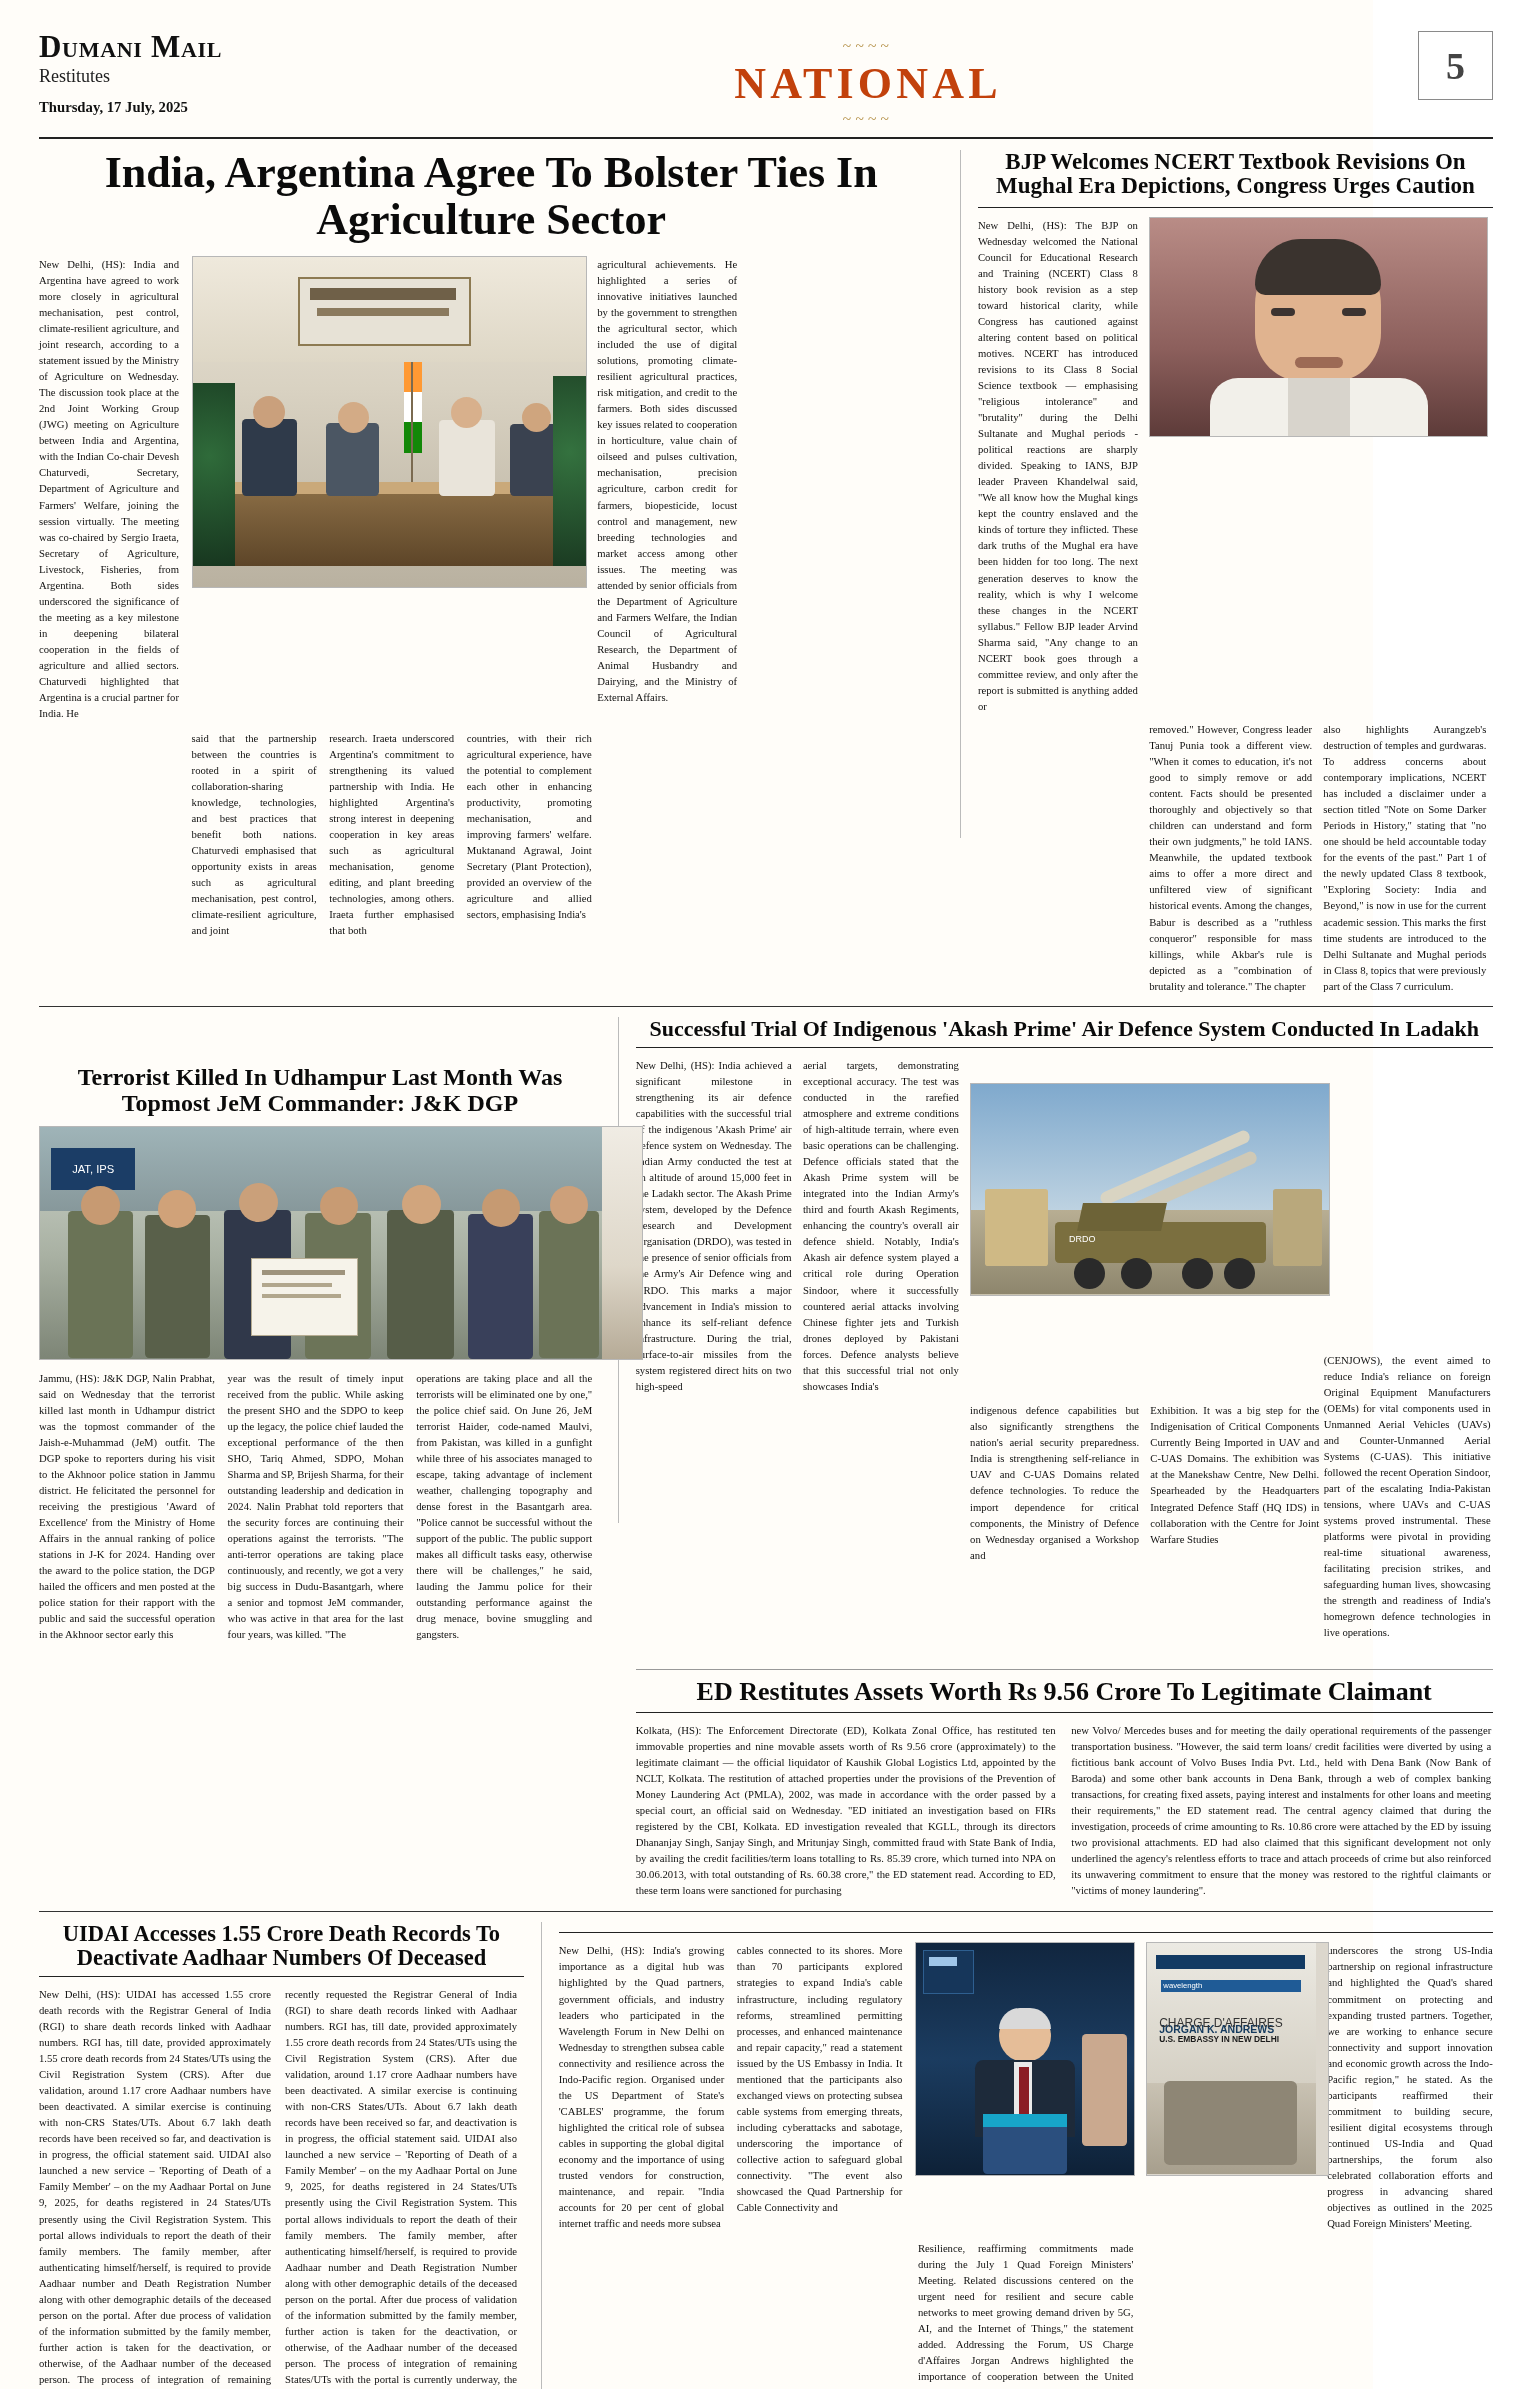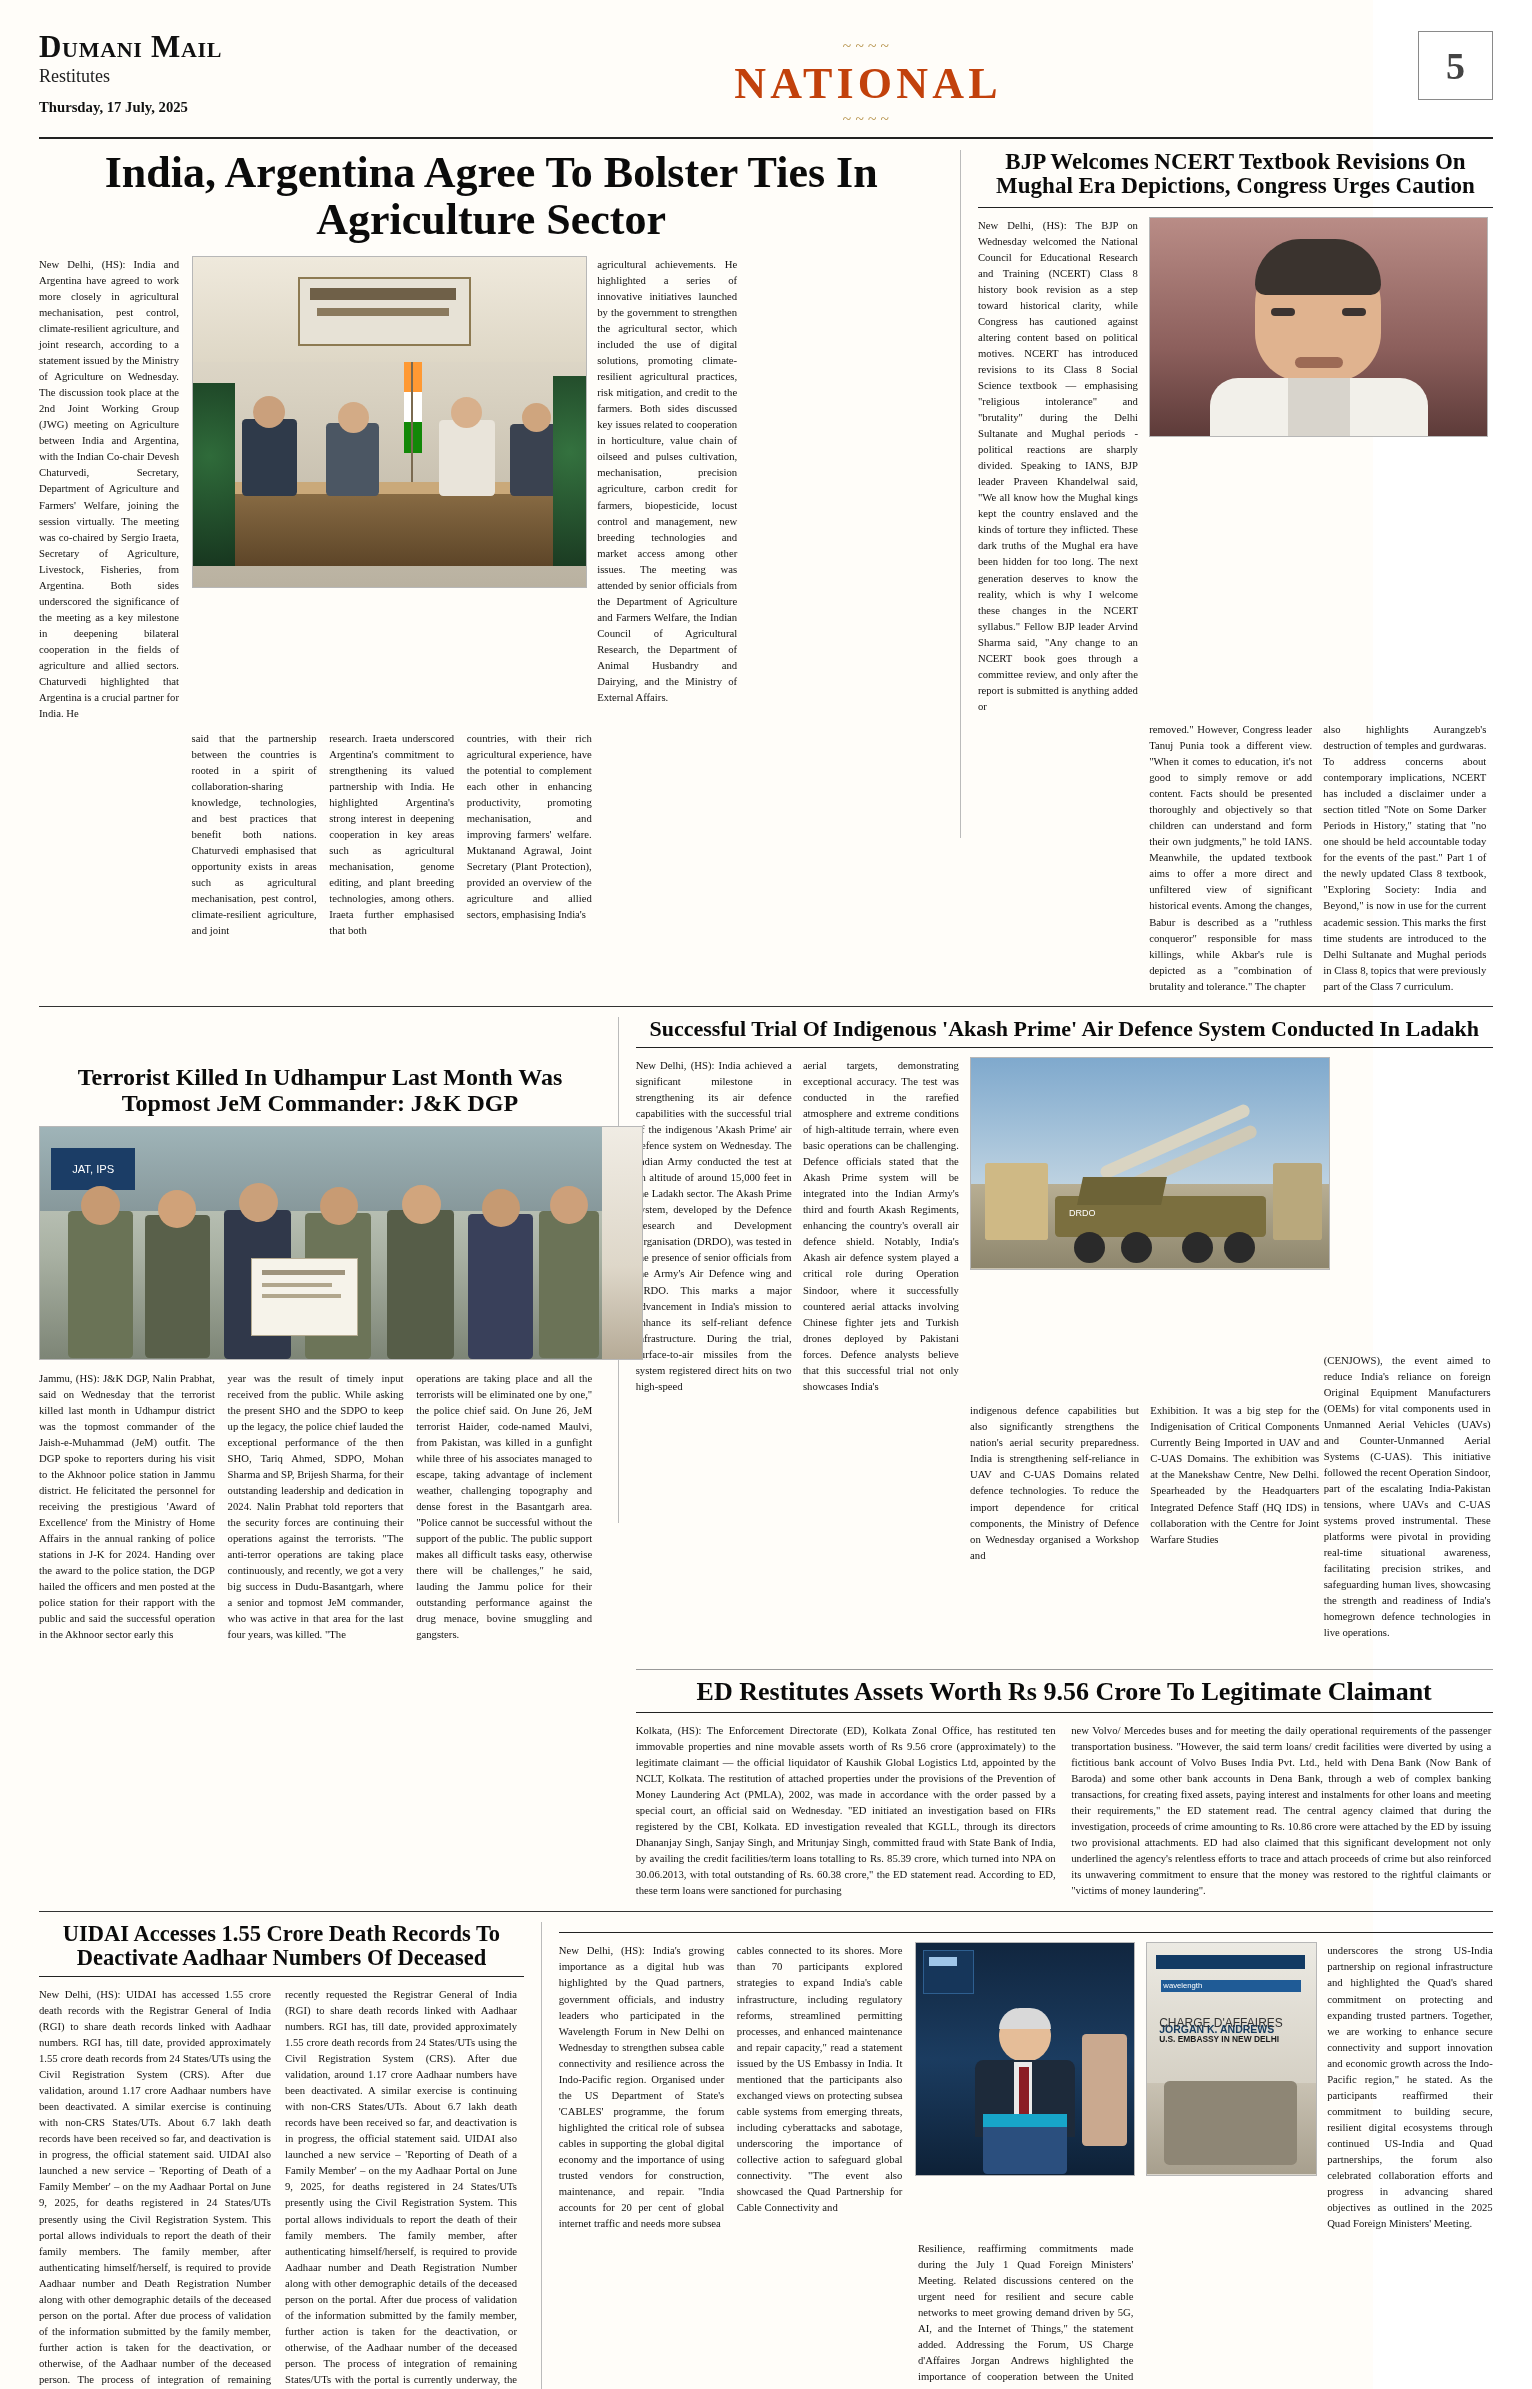--- a/index.html
+++ b/index.html
@@ -186,21 +186,21 @@
 
       <div class="sep-v" style="height:506px;"></div>
 
       <div style="width:857px;">
         <div class="hl" style="font-size:22px;">Successful Trial Of Indigenous 'Akash Prime' Air Defence System Conducted In Ladakh</div>
         <div class="rule-thin" style="margin-top:7px;"></div>
 
         <div style="display:flex;gap:11.2px;margin-top:8.4px;">
           <div style="width:156px;" class="body-col">New Delhi, (HS): India achieved a significant milestone in strengthening its air defence capabilities with the successful trial of the indigenous 'Akash Prime' air defence system on Wednesday. The Indian Army conducted the test at an altitude of around 15,000 feet in the Ladakh sector. The Akash Prime system, developed by the Defence Research and Development Organisation (DRDO), was tested in the presence of senior officials from the Army's Air Defence wing and DRDO. This marks a major advancement in India's mission to enhance its self-reliant defence infrastructure. During the trial, surface-to-air missiles from the system registered direct hits on two high-speed</div>
           <div style="width:156px;" class="body-col">aerial targets, demonstrating exceptional accuracy. The test was conducted in the rarefied atmosphere and extreme conditions of high-altitude terrain, where even basic operations can be challenging. Defence officials stated that the Akash Prime system will be integrated into the Indian Army's third and fourth Akash Regiments, enhancing the country's overall air defence shield. Notably, India's Akash air defence system played a critical role during Operation Sindoor, where it successfully countered aerial attacks involving Chinese fighter jets and Turkish drones deployed by Pakistani forces. Defence analysts believe that this successful trial not only showcases India's</div>
-          <div style="width:358px;">
+          <div style="width:358px;margin-top:26px;">
             <div class="photo p-sky" style="width:358px;height:211px;">
               <div style="position:absolute;left:0;top:0;width:358px;height:126px;background:linear-gradient(180deg,#7fa9cd,#bdd2e1);"></div>
               <div style="position:absolute;left:0;top:126px;width:358px;height:84px;background:linear-gradient(180deg,#b8ae93,#8e866d);"></div>
 
               <div style="position:absolute;left:84px;top:138px;width:211px;height:41px;background:#7b6f3f;border-radius:4.2px;"></div>
               <div style="position:absolute;left:103px;top:174px;width:31px;height:31px;background:#2a2a2a;border-radius:50%;"></div>
               <div style="position:absolute;left:150px;top:174px;width:31px;height:31px;background:#2a2a2a;border-radius:50%;"></div>
               <div style="position:absolute;left:211px;top:174px;width:31px;height:31px;background:#2a2a2a;border-radius:50%;"></div>
               <div style="position:absolute;left:253px;top:174px;width:31px;height:31px;background:#2a2a2a;border-radius:50%;"></div>
 
@@ -269,21 +269,21 @@
               <div style="position:absolute;left:59px;top:117px;width:100px;height:77px;background:#1d2a3a;border-radius:8.4px 8.4px 0 0;"></div>
               <div style="position:absolute;left:98px;top:119px;width:18px;height:74px;background:#e9e9e9;"></div>
               <div style="position:absolute;left:103px;top:124px;width:9.8px;height:49px;background:#8b1d24;"></div>
               <div style="position:absolute;left:67px;top:171px;width:84px;height:60px;background:#2b4f7e;border-radius:4.2px;"></div>
               <div style="position:absolute;left:67px;top:171px;width:84px;height:12.6px;background:#17a5c9;"></div>
               <div style="position:absolute;left:166px;top:91px;width:45px;height:112px;background:#caa98f;border-radius:4.2px;"></div>
             </div>
           </div>
 
           <div style="width:169px;">
-            <div class="photo" style="width:169px;height:232px;background:#dcd7cd;">
+            <div class="photo" style="width:169px;height:232px;background:#dcd7cd;padding-left:12px;">
               <div style="position:absolute;left:0;top:0;width:169px;height:140px;background:linear-gradient(180deg,#eceae3,#d5d0c4);"></div>
               <div style="position:absolute;left:0;top:140px;width:169px;height:91px;background:linear-gradient(180deg,#c9c2b3,#a79f8d);"></div>
               <div style="position:absolute;left:9.8px;top:11.2px;width:149px;height:14px;background:#123a63;"></div>
               <div style="position:absolute;left:14px;top:37px;width:140px;height:11.2px;background:#1f5b96;color:#fff;font-size:7.7px;font-family:'Liberation Sans',sans-serif;display:flex;align-items:center;padding-left:2.8px;box-sizing:border-box;">wavelength</div>
               <div style="position:absolute;left:12.6px;top:60px;width:143px;height:15.5px;color:#143a5e;font-size:10.5px;font-weight:700;font-family:'Liberation Sans',sans-serif;margin-top:20px;">JORGAN K. ANDREWS</div>
               <div style="position:absolute;left:12.6px;top:73px;width:143px;height:12.6px;color:#333;font-size:12px;font-family:'Liberation Sans',sans-serif;">CHARGE D'AFFAIRES</div>
               <div style="position:absolute;left:12.6px;top:91px;width:143px;height:12.6px;color:#1a1a1a;font-size:8.4px;font-weight:700;font-family:'Liberation Sans',sans-serif;">U.S. EMBASSY IN NEW DELHI</div>
               <div style="position:absolute;left:17px;top:138px;width:133px;height:84px;background:#8e8675;border-radius:5.6px;"></div>
             </div>
           </div>

